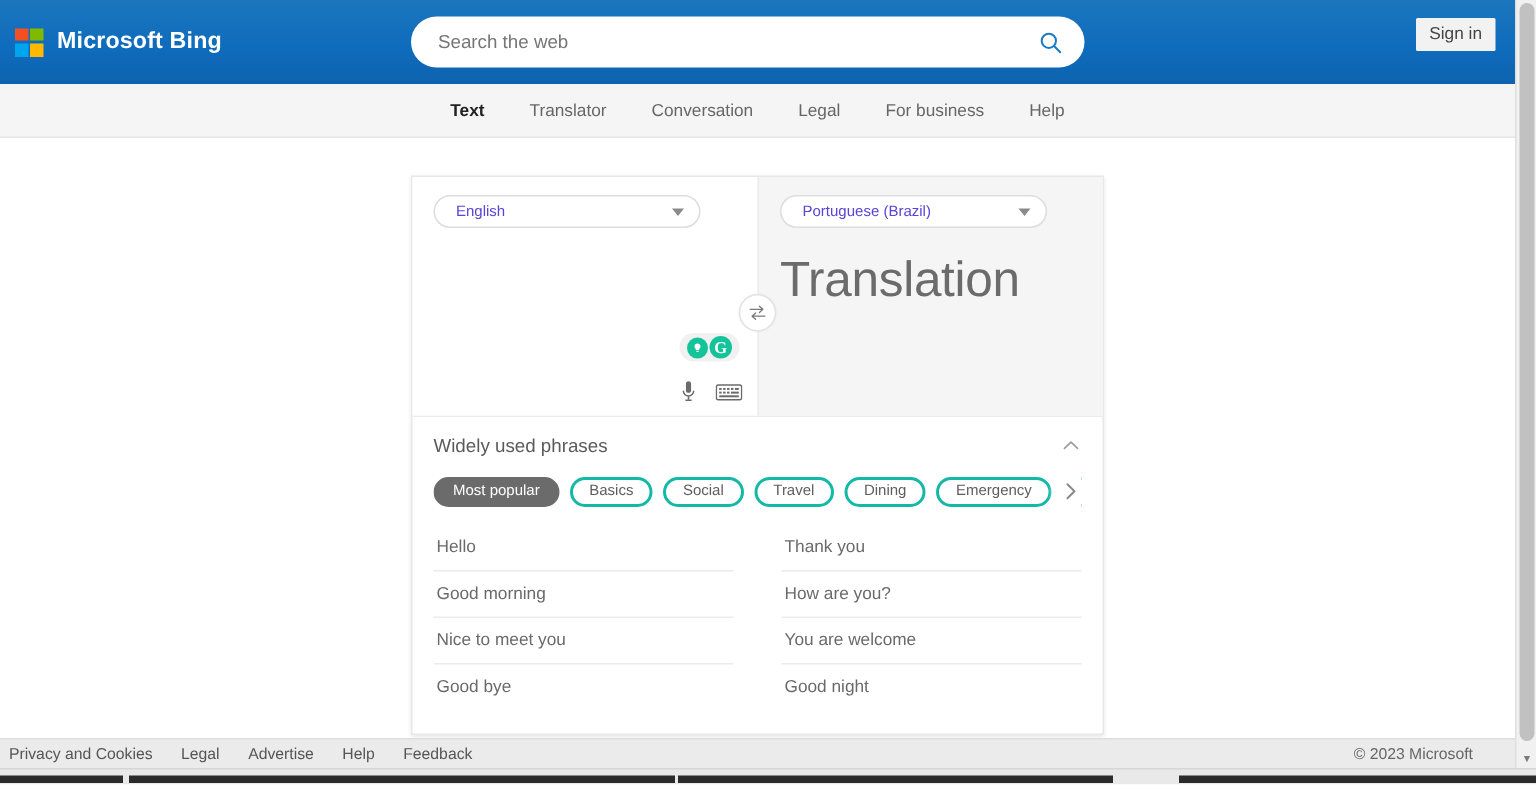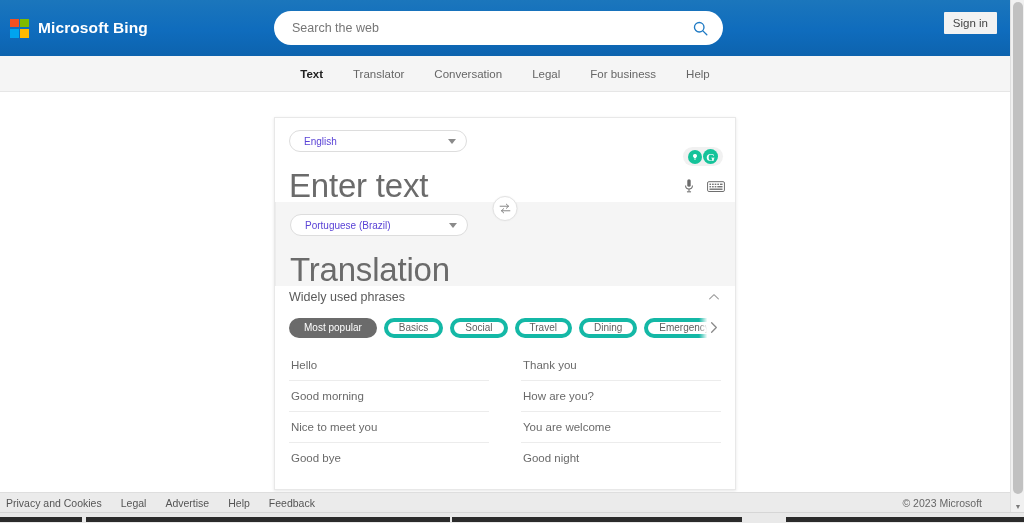--- a/index.html
+++ b/index.html
@@ -145,21 +145,20 @@
     border: 1px solid #e8e8e8;
     box-shadow: 0 1px 3px rgba(0,0,0,.10);
   }
 
   
   .panes {
     display: flex;
     height: 160px;
     position: relative;
     border-bottom: 1px solid #ececec;
-    flex-direction: column;
   }
   .pane {
     flex: 1 1 50%;
     position: relative;
     padding: 12px 14px 0 14px;
   }
   .pane.source { background: #ffffff; }
   .pane.target { background: #f5f5f5; border-left: 1px solid #ececec; }
 
   .lang-select {
@@ -273,21 +272,21 @@
     gap: 7px;
     margin-top: 13px;
     position: relative;
     overflow: hidden;
     height: 21px;
   }
   .chip {
     height: 20px;
     padding: 0 11px;
     border-radius: 11px;
-    border: 4px solid #14b8a6;
+    border: 2px solid #14b8a6;
     background: #ffffff;
     color: #5e5e5e;
     font-size: 10px;
     display: flex; align-items: center;
     white-space: nowrap;
     cursor: pointer;
     flex: 0 0 auto;
   }
   .chip.active {
     background: #6b6b6b;
@@ -440,21 +439,20 @@
 
       <div class="translator-card">
 
         <div class="panes">
 
           <div class="pane source">
             <div class="lang-select">
               <span class="lang-label">English</span>
               <span class="caret"></span>
             </div>
-            <div class="big-text">Enter text</div>
 
             <div class="grammarly-badge">
               <span class="gb-bulb">
                 <svg width="8" height="8" viewBox="0 0 12 12">
                   <path d="M6 1.4a3 3 0 0 0-1.7 5.5v1.1h3.4V6.9A3 3 0 0 0 6 1.4z" fill="#ffffff"></path>
                   <rect x="4.6" y="8.8" width="2.8" height="1" rx="0.5" fill="#ffffff"></rect>
                 </svg>
               </span>
               <span class="gb-g">G</span>
             </div>

